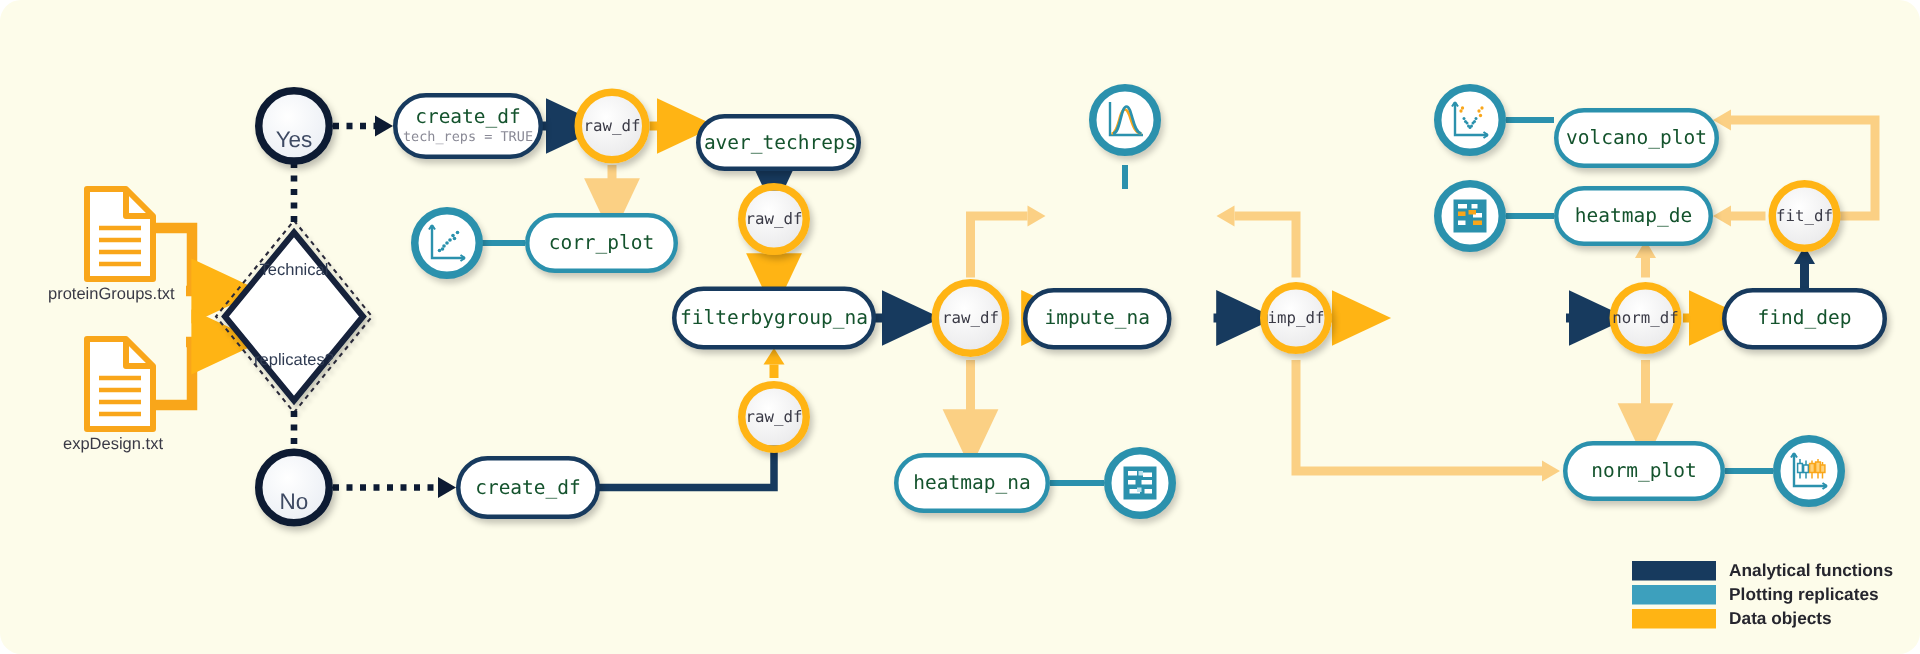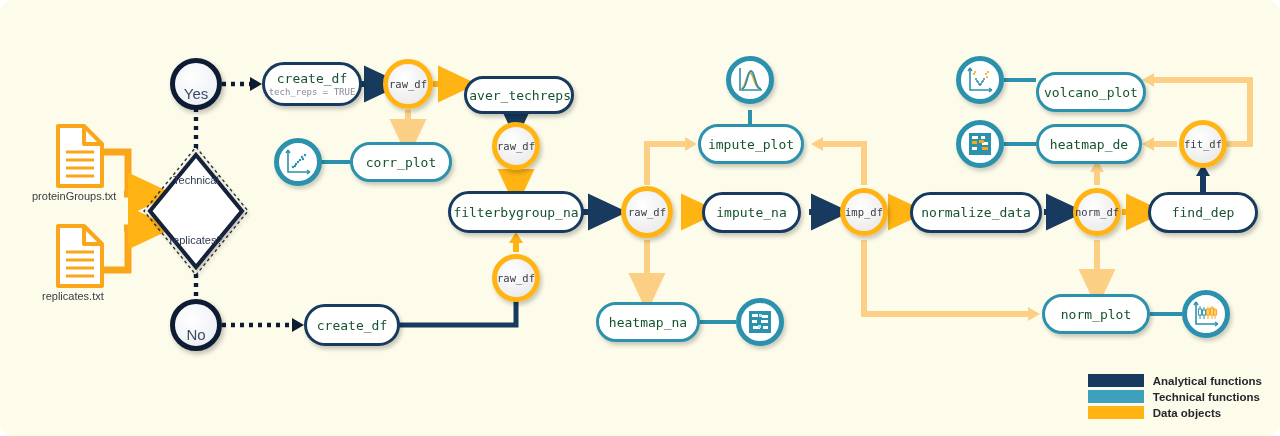--- a/index.html
+++ b/index.html
@@ -200,21 +200,21 @@
       <g stroke="#f9a61a" stroke-width="3">
         <line x1="66" y1="252" x2="94" y2="252"></line>
           <line x1="66" y1="260" x2="94" y2="260"></line>
         <line x1="66" y1="268" x2="94" y2="268"></line>
           <line x1="66" y1="276" x2="94" y2="276"></line>
       </g>
     </g>
   </svg>
 
   <div class="flabel" style="left:32px;top:190px;">proteinGroups.txt</div>
-  <div class="flabel" style="left:42px;top:290px;">replicates.txt</div>
+  <div class="flabel" style="left:42px;top:290px;">expDesign.txt</div>
 
   <div class="decision" style="left:144px;top:147px;width:104px;height:128px;">
     <div class="txt">
       <span>Technical</span>
       <span>replicates?</span>
     </div>
   </div>
 
   <div class="node term" style="left:170px;top:58px;width:52px;height:52px;">
     <span class="lbl">Yes</span>
@@ -241,31 +241,25 @@
   </div>
 
   <div class="node pill pill-ana" style="left:448px;top:191px;width:136px;height:42px;">
     <span class="lbl">filterbygroup_na</span>
   </div>
 
   <div class="node pill pill-plot" style="left:596px;top:302px;width:104px;height:40px;">
     <span class="lbl">heatmap_na</span>
   </div>
 
-  <div class="node pill pill-plot" style="left:698px;top:124px;width:106px;height:40px;">
-    <span class="lbl">impute_plot</span>
-  </div>
-
-  <div class="node pill pill-ana" style="left:702px;top:192px;width:99px;height:41px;">
+
+  <div class="node pill pill-ana" style="left:682px;top:192px;width:99px;height:41px;">
     <span class="lbl">impute_na</span>
   </div>
 
-  <div class="node pill pill-ana" style="left:910px;top:192px;width:132px;height:41px;">
-    <span class="lbl">normalize_data</span>
-  </div>
 
   <div class="node pill pill-plot" style="left:1042px;top:294px;width:108px;height:40px;">
     <span class="lbl">norm_plot</span>
   </div>
 
   <div class="node pill pill-ana" style="left:1148px;top:192px;width:110px;height:41px;">
     <span class="lbl">find_dep</span>
   </div>
 
   <div class="node pill pill-plot" style="left:1036px;top:124px;width:106px;height:40px;">
@@ -407,21 +401,21 @@
     </svg>
   </div>
 
   <div id="legend">
     <div class="lgrow">
       <div class="lgsw" style="background:#173a5e;"></div>
       <div class="lgtx">Analytical functions</div>
     </div>
     <div class="lgrow">
       <div class="lgsw" style="background:#3da0bd;"></div>
-      <div class="lgtx">Technical functions</div>
+      <div class="lgtx">Plotting replicates</div>
     </div>
     <div class="lgrow">
       <div class="lgsw" style="background:#ffb414;"></div>
       <div class="lgtx">Data objects</div>
     </div>
   </div>
 
 </div>
 
 </body></html>

